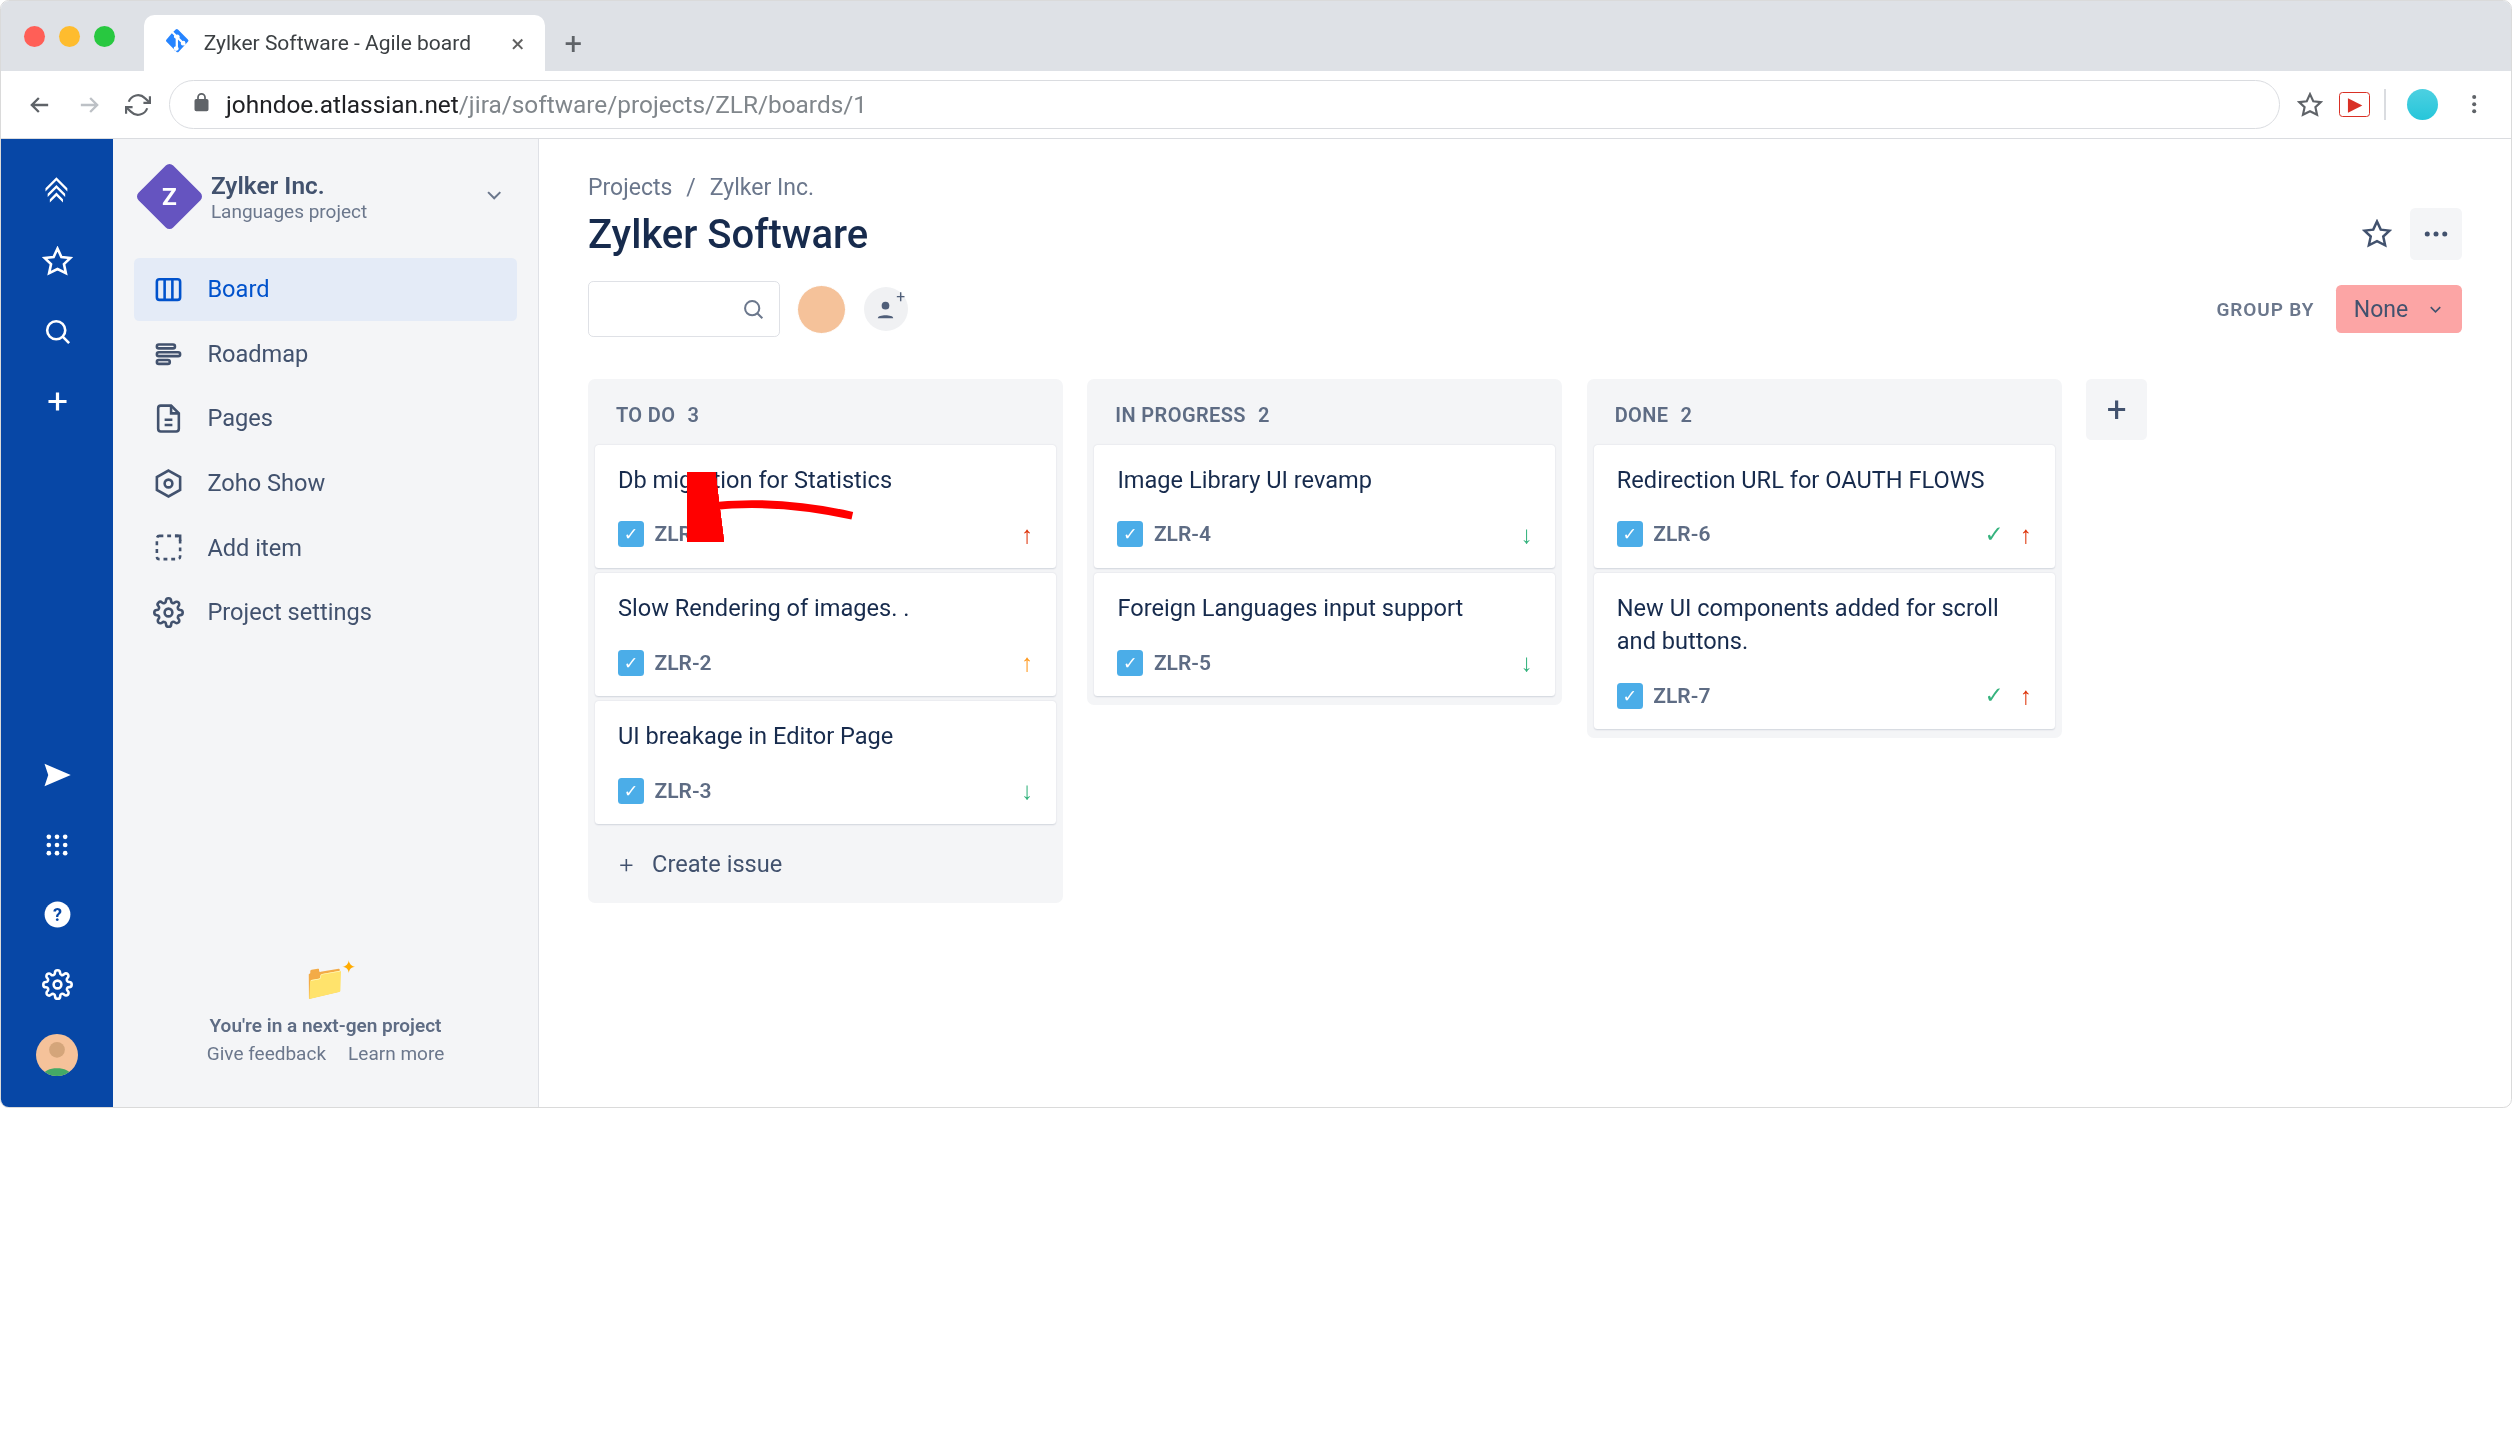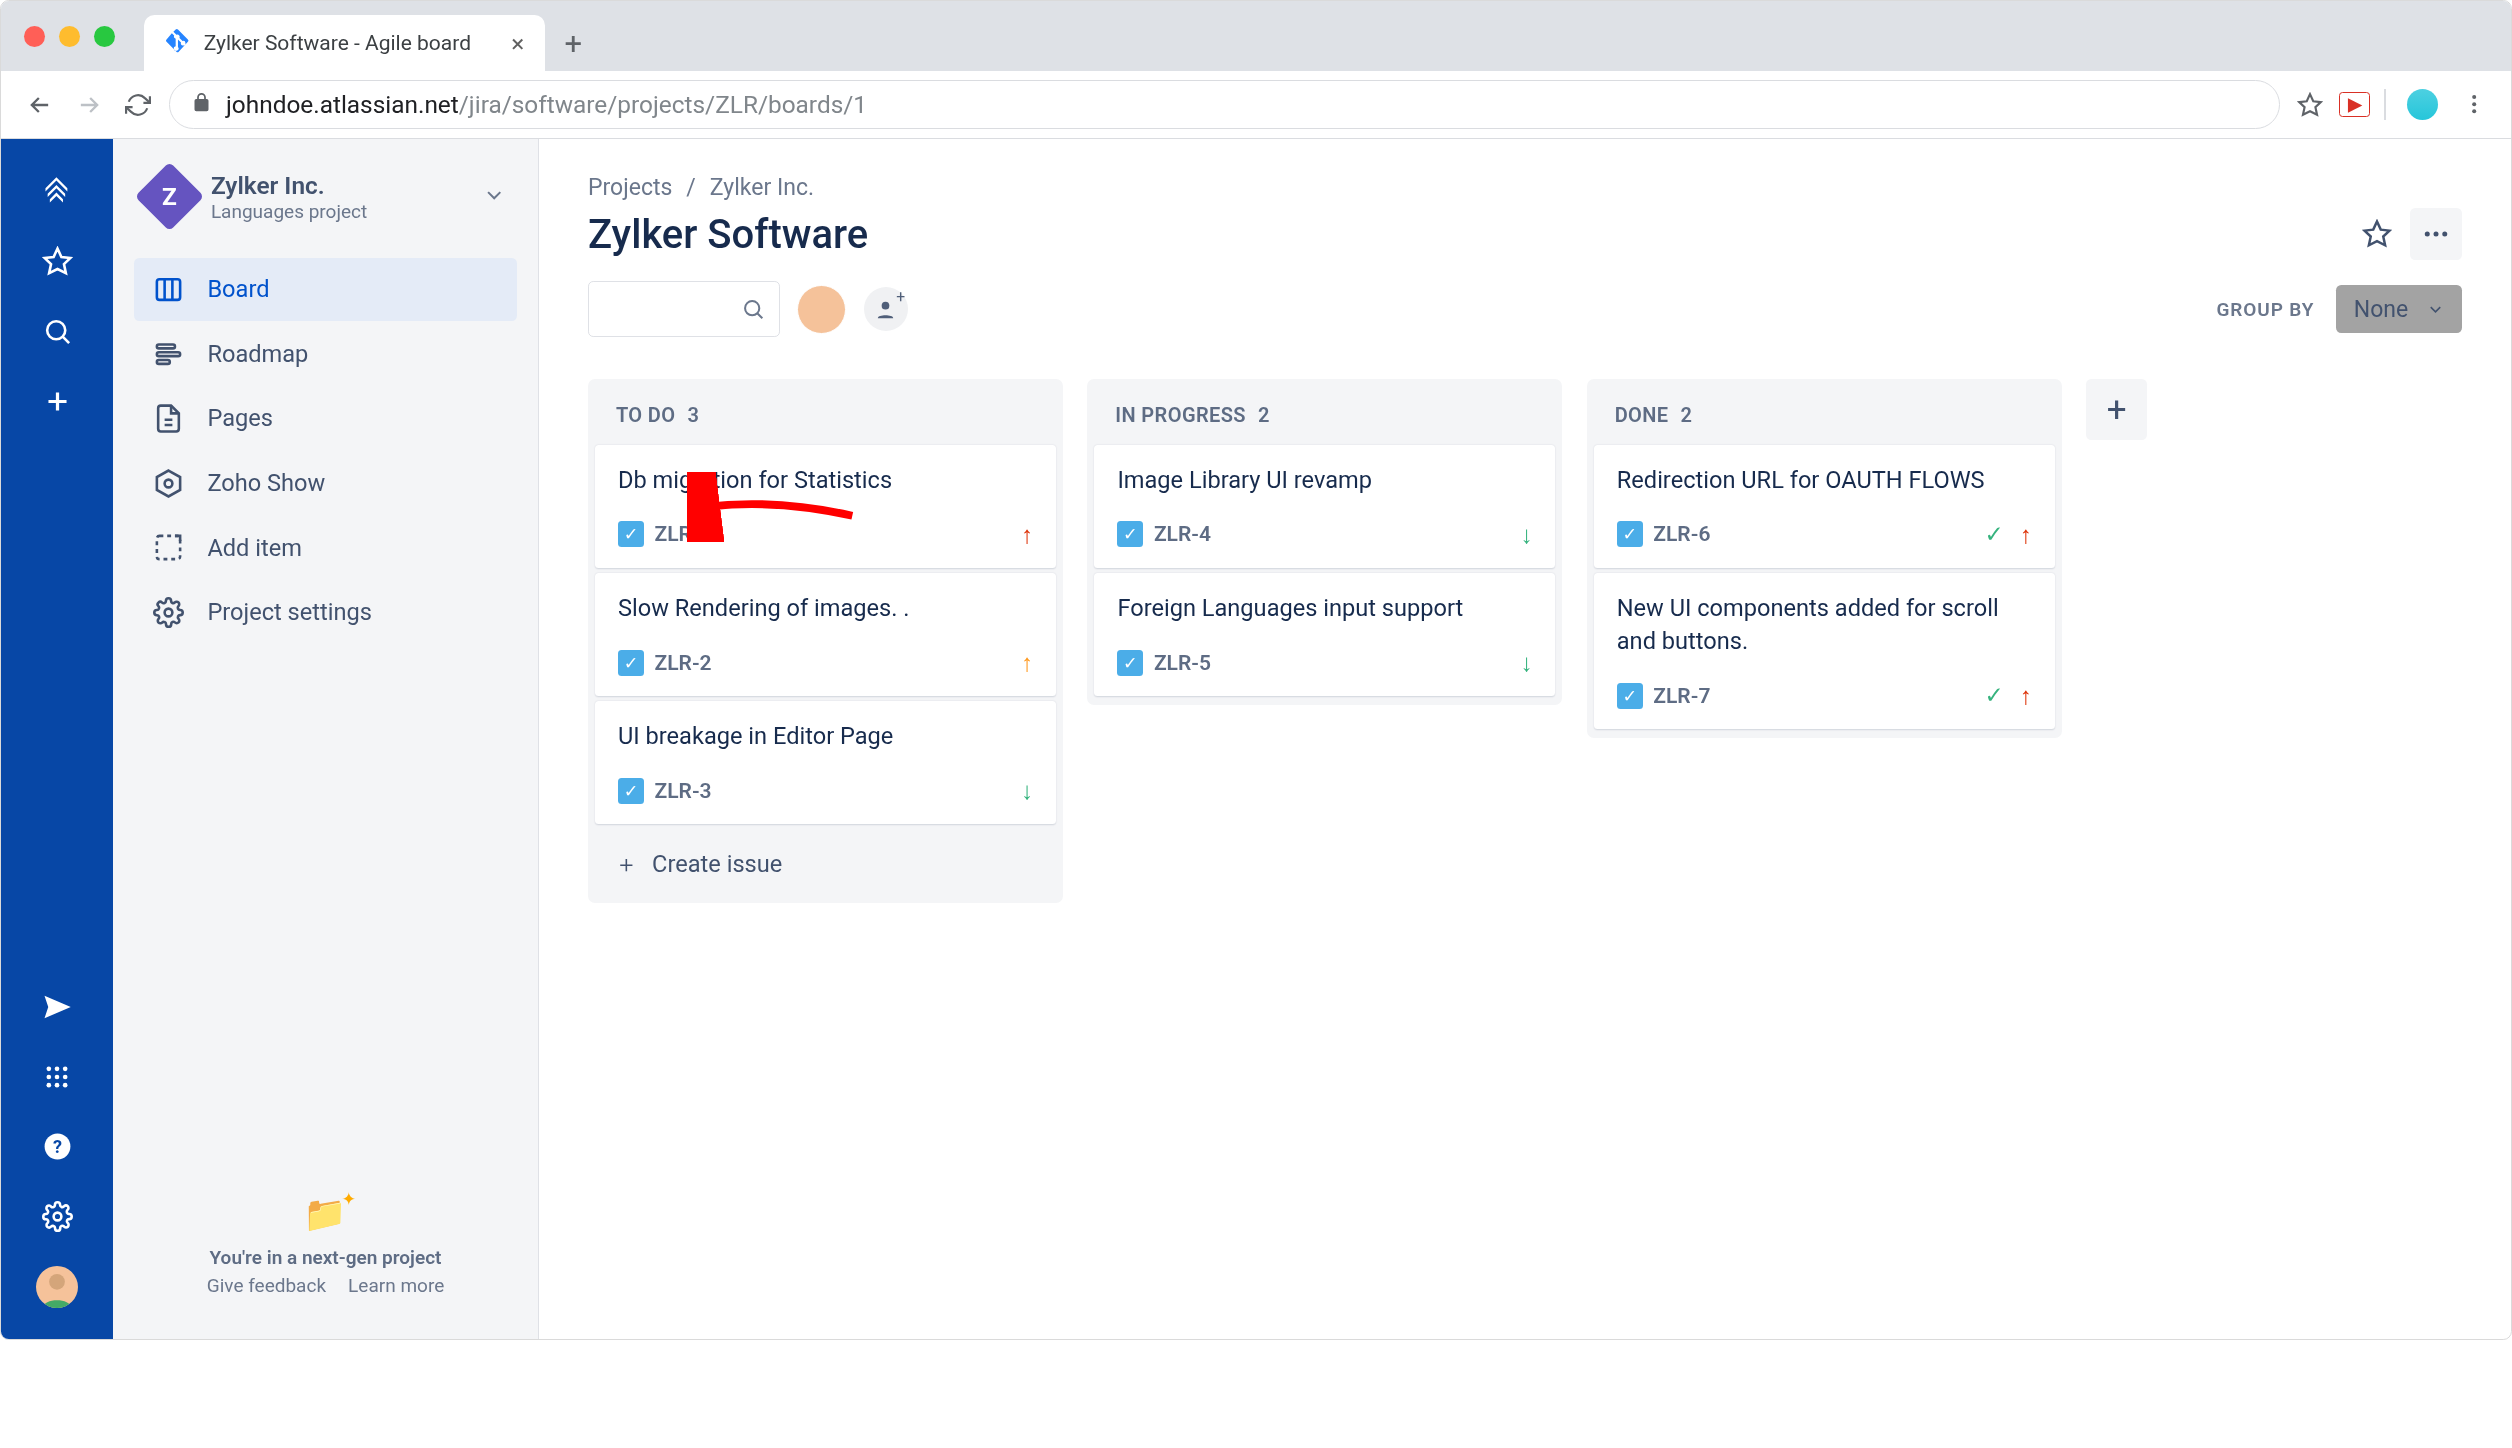--- a/index.html
+++ b/index.html
@@ -14,21 +14,21 @@
     --card-bg:#ffffff;
     --hover:#ebecf0;
     --active:#e4ebf7;
     --link:#0052cc;
   }
   *{box-sizing:border-box;margin:0;padding:0;font-family:-apple-system,BlinkMacSystemFont,"Segoe UI",Roboto,Helvetica,Arial,sans-serif;}
   html,body{width:100%;height:100%;}
   body{background:#fff;color:var(--text-dark);}
 
   
-  .browser{width:2512px;height:1340px;display:flex;flex-direction:column;border:1.7px solid #dadada;border-radius:8.7px;overflow:hidden;}
+  .browser{width:2512px;height:1108px;display:flex;flex-direction:column;border:1.7px solid #dadada;border-radius:8.7px;overflow:hidden;}
   .tabbar{height:70px;background:#dee1e6;display:flex;align-items:flex-end;padding-left:17.4px;}
   .traffic{display:flex;gap:14px;align-items:center;height:100%;padding:0 8.7px 0 5.2px;}
   .dot{width:21px;height:21px;border-radius:50%;}
   .dot.red{background:#ff5f57;}
   .dot.yellow{background:#febc2e;}
   .dot.green{background:#28c840;}
   .tab{height:56px;background:#fff;border-radius:10.5px 10.5px 0 0;display:flex;align-items:center;padding:0 21px;gap:14px;min-width:401px;margin-left:21px;font-size:21px;color:#3c4043;}
   .tab .favicon svg{width:24.4px;height:24.4px;}
   .tab .x{margin-left:auto;color:#616161;font-size:24.4px;cursor:pointer;}
   .newtab{width:56px;height:56px;display:flex;align-items:center;justify-content:center;font-size:31px;color:#5f6368;cursor:pointer;}
@@ -81,21 +81,21 @@
   .iconbtn{width:52px;height:52px;border-radius:5.2px;display:flex;align-items:center;justify-content:center;cursor:pointer;color:#42526e;}
   .iconbtn.bg{background:#f4f5f7;}
 
   .controlrow{margin-top:21px;display:flex;align-items:center;gap:17.4px;}
   .searchbox{width:192px;height:56px;border:1.7px solid var(--border);border-radius:5.2px;display:flex;align-items:center;justify-content:flex-end;padding:0 14px;color:var(--text-light);}
   .assignee{width:49px;height:49px;border-radius:50%;background:#f5c29a;border:1.7px solid #fff;box-shadow:0 0 0 1.7px #fff;}
   .addassignee{width:44px;height:44px;border-radius:50%;background:#f0f1f3;display:flex;align-items:center;justify-content:center;color:#505f79;cursor:pointer;position:relative;}
   .addassignee::after{content:"+";position:absolute;top:0px;right:2.6px;font-size:15.7px;}
   .groupby{margin-left:auto;display:flex;align-items:center;gap:22px;font-size:19px;}
   .groupby .lbl{color:var(--text-light);letter-spacing:0.9px;font-weight:600;}
-  .groupby .sel{background:#a3a3a3;border-radius:5.2px;padding:10.5px 17.4px;display:flex;align-items:center;gap:17.4px;cursor:pointer;color:#42526e;font-size:23px;}
+  .groupby .sel{background:#fca5a5;border-radius:5.2px;padding:10.5px 17.4px;display:flex;align-items:center;gap:17.4px;cursor:pointer;color:#42526e;font-size:23px;}
 
   .board{margin-top:42px;display:flex;gap:24.4px;align-items:flex-start;}
   .column{width:475px;background:var(--column-bg);border-radius:7px;padding:0 3.5px 3.5px;}
   .colhead{padding:24.4px 24.4px 17.4px;font-size:20px;font-weight:600;color:var(--text-med);letter-spacing:0.4px;display:flex;gap:12px;}
   .cards .card{background:var(--card-bg);border-radius:3.5px;padding:19px 23px;margin:0 3.5px 5.2px;box-shadow:0 0.9px 1.7px rgba(9,30,66,.15);cursor:pointer;}
   .cards .card:first-child{margin-top:0;}
   .card .title{font-size:23.6px;color:#172b4d;margin-bottom:23px;line-height:1.4;}
   .card .meta{display:flex;align-items:center;gap:10.5px;}
   .issueicon{width:26px;height:26px;background:#4bade8;border-radius:3.5px;display:flex;align-items:center;justify-content:center;color:#fff;font-size:17.4px;}
   .issuekey{font-size:21px;font-weight:600;color:var(--text-med);}

